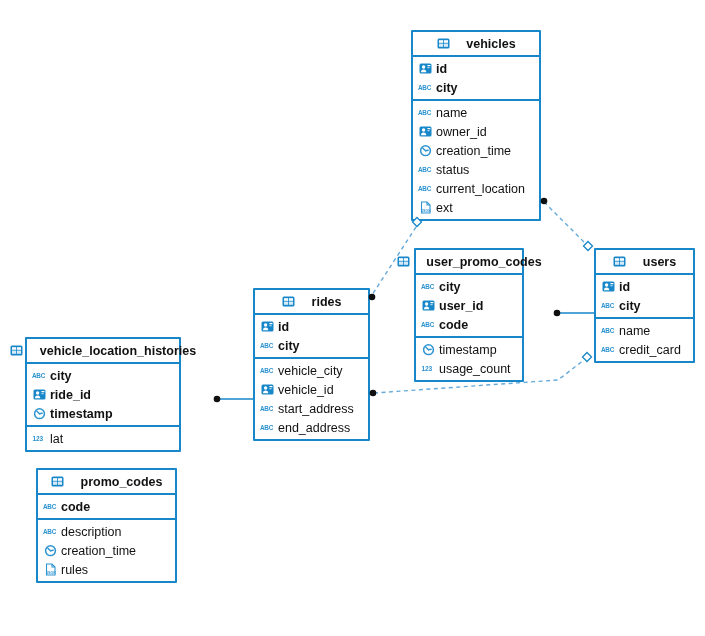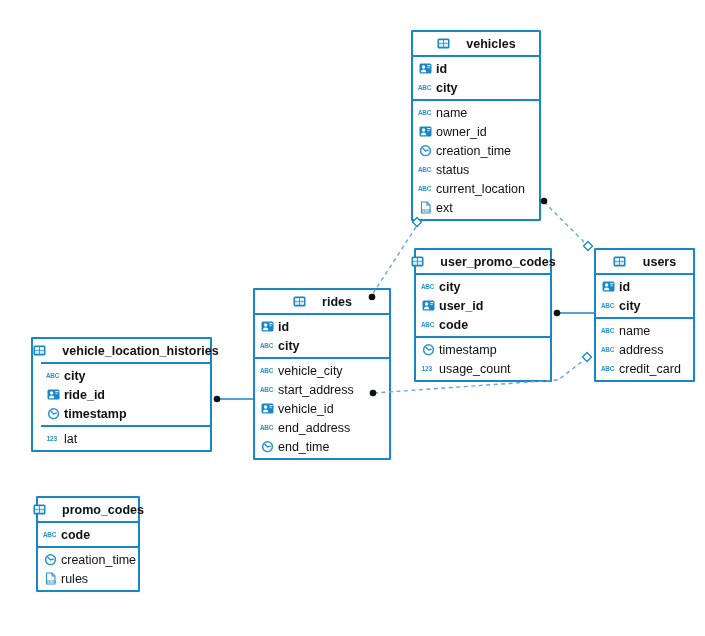--- a/index.html
+++ b/index.html
@@ -163,21 +163,21 @@
               <svg width="13" height="13" viewBox="0 0 13 13">
                 <path d="M2.5 1 H8 L11 4 V12 H2.5 Z" fill="#ffffff" stroke="#2e94d1" stroke-width="1.1"></path>
                 <path d="M8 1 V4 H11" fill="none" stroke="#2e94d1" stroke-width="1.1"></path>
                 <text x="2.4" y="11" font-family="Liberation Sans, DejaVu Sans, sans-serif" font-size="3.4" font-weight="bold" fill="#2e94d1">JSON</text>
               </svg>
             </span>
             <span class="col-name">ext</span>
           </div>
         </div>
       </div>
-      <div class="table-node" style="left: 414px; top: 248px; width: 138px;">
+      <div class="table-node" style="left: 414px; top: 248px; width: 110px;">
         <div class="table-header">
           <span class="icon">
             <svg width="13" height="13" viewBox="0 0 13 13">
               <rect x="0.5" y="1.5" width="12" height="10" rx="1.5" fill="#1787c9"></rect>
               <rect x="2" y="3.2" width="4.1" height="2.6" fill="#ffffff"></rect>
               <rect x="6.9" y="3.2" width="4.1" height="2.6" fill="#ffffff"></rect>
               <rect x="2" y="6.6" width="4.1" height="3.2" fill="#d6eaf7"></rect>
               <rect x="6.9" y="6.6" width="4.1" height="3.2" fill="#d6eaf7"></rect>
             </svg>
           </span>
@@ -277,33 +277,25 @@
               </svg>
             </span>
             <span class="col-name">name</span>
           </div>
           <div class="column-row">
             <span class="icon">
               <svg width="14" height="13" viewBox="0 0 14 13">
                 <text x="0" y="9.2" font-family="Liberation Sans, DejaVu Sans, sans-serif" font-size="6.4" font-weight="bold" letter-spacing="-0.3" fill="#2e94d1">ABC</text>
               </svg>
             </span>
-            <span class="col-name">address</span>
-          </div>
-          <div class="column-row">
-            <span class="icon">
-              <svg width="14" height="13" viewBox="0 0 14 13">
-                <text x="0" y="9.2" font-family="Liberation Sans, DejaVu Sans, sans-serif" font-size="6.4" font-weight="bold" letter-spacing="-0.3" fill="#2e94d1">ABC</text>
-              </svg>
-            </span>
             <span class="col-name">credit_card</span>
           </div>
         </div>
       </div>
-      <div class="table-node" style="left: 253px; top: 288px; width: 138px;">
+      <div class="table-node" style="left: 253px; top: 288px; width: 117px;">
         <div class="table-header">
           <span class="icon">
             <svg width="13" height="13" viewBox="0 0 13 13">
               <rect x="0.5" y="1.5" width="12" height="10" rx="1.5" fill="#1787c9"></rect>
               <rect x="2" y="3.2" width="4.1" height="2.6" fill="#ffffff"></rect>
               <rect x="6.9" y="3.2" width="4.1" height="2.6" fill="#ffffff"></rect>
               <rect x="2" y="6.6" width="4.1" height="3.2" fill="#d6eaf7"></rect>
               <rect x="6.9" y="6.6" width="4.1" height="3.2" fill="#d6eaf7"></rect>
             </svg>
           </span>
@@ -335,115 +327,105 @@
           <div class="column-row">
             <span class="icon">
               <svg width="14" height="13" viewBox="0 0 14 13">
                 <text x="0" y="9.2" font-family="Liberation Sans, DejaVu Sans, sans-serif" font-size="6.4" font-weight="bold" letter-spacing="-0.3" fill="#2e94d1">ABC</text>
               </svg>
             </span>
             <span class="col-name">vehicle_city</span>
           </div>
           <div class="column-row">
             <span class="icon">
+              <svg width="13" height="13" viewBox="0 0 13 13">
+                <rect x="0.5" y="1.5" width="12" height="10" rx="1.5" fill="#1787c9"></rect>
+                <circle cx="4.6" cy="5" r="1.7" fill="#ffffff"></circle>
+                <path d="M2 10.2 Q2 7.4 4.6 7.4 Q7.2 7.4 7.2 10.2 Z" fill="#ffffff"></path>
+                <rect x="8.4" y="3" width="3" height="1.2" fill="#ffffff"></rect>
+                <rect x="8.4" y="5.2" width="2.2" height="1" fill="#cfe6f5"></rect>
+              </svg>
+            </span>
+            <span class="col-name">vehicle_id</span>
+          </div>
+          <div class="column-row">
+            <span class="icon">
               <svg width="14" height="13" viewBox="0 0 14 13">
                 <text x="0" y="9.2" font-family="Liberation Sans, DejaVu Sans, sans-serif" font-size="6.4" font-weight="bold" letter-spacing="-0.3" fill="#2e94d1">ABC</text>
               </svg>
             </span>
             <span class="col-name">start_address</span>
           </div>
           <div class="column-row">
             <span class="icon">
-              <svg width="13" height="13" viewBox="0 0 13 13">
-                <rect x="0.5" y="1.5" width="12" height="10" rx="1.5" fill="#1787c9"></rect>
-                <circle cx="4.6" cy="5" r="1.7" fill="#ffffff"></circle>
-                <path d="M2 10.2 Q2 7.4 4.6 7.4 Q7.2 7.4 7.2 10.2 Z" fill="#ffffff"></path>
-                <rect x="8.4" y="3" width="3" height="1.2" fill="#ffffff"></rect>
-                <rect x="8.4" y="5.2" width="2.2" height="1" fill="#cfe6f5"></rect>
-              </svg>
-            </span>
-            <span class="col-name">vehicle_id</span>
-          </div>
-          <div class="column-row">
-            <span class="icon">
               <svg width="14" height="13" viewBox="0 0 14 13">
                 <text x="0" y="9.2" font-family="Liberation Sans, DejaVu Sans, sans-serif" font-size="6.4" font-weight="bold" letter-spacing="-0.3" fill="#2e94d1">ABC</text>
               </svg>
             </span>
             <span class="col-name">end_address</span>
           </div>
-          <div class="column-row">
+        </div>
+      </div>
+      <div class="table-node" style="left: 25px; top: 337px; width: 156px;">
+        <div class="table-header">
+          <span class="icon">
+            <svg width="13" height="13" viewBox="0 0 13 13">
+              <rect x="0.5" y="1.5" width="12" height="10" rx="1.5" fill="#1787c9"></rect>
+              <rect x="2" y="3.2" width="4.1" height="2.6" fill="#ffffff"></rect>
+              <rect x="6.9" y="3.2" width="4.1" height="2.6" fill="#ffffff"></rect>
+              <rect x="2" y="6.6" width="4.1" height="3.2" fill="#d6eaf7"></rect>
+              <rect x="6.9" y="6.6" width="4.1" height="3.2" fill="#d6eaf7"></rect>
+            </svg>
+          </span>
+          <span class="table-name">vehicle_location_histories</span>
+        </div>
+        <div class="table-section pk">
+          <div class="column-row pk">
+            <span class="icon">
+              <svg width="14" height="13" viewBox="0 0 14 13">
+                <text x="0" y="9.2" font-family="Liberation Sans, DejaVu Sans, sans-serif" font-size="6.4" font-weight="bold" letter-spacing="-0.3" fill="#2e94d1">ABC</text>
+              </svg>
+            </span>
+            <span class="col-name">city</span>
+          </div>
+          <div class="column-row pk">
+            <span class="icon">
+              <svg width="13" height="13" viewBox="0 0 13 13">
+                <rect x="0.5" y="1.5" width="12" height="10" rx="1.5" fill="#1787c9"></rect>
+                <circle cx="4.6" cy="5" r="1.7" fill="#ffffff"></circle>
+                <path d="M2 10.2 Q2 7.4 4.6 7.4 Q7.2 7.4 7.2 10.2 Z" fill="#ffffff"></path>
+                <rect x="8.4" y="3" width="3" height="1.2" fill="#ffffff"></rect>
+                <rect x="8.4" y="5.2" width="2.2" height="1" fill="#cfe6f5"></rect>
+              </svg>
+            </span>
+            <span class="col-name">ride_id</span>
+          </div>
+          <div class="column-row pk">
             <span class="icon">
               <svg width="13" height="13" viewBox="0 0 13 13">
                 <circle cx="6.5" cy="6.7" r="4.9" fill="none" stroke="#2e94d1" stroke-width="1.5"></circle>
                 <path d="M6.5 6.7 L3.9 4.2" stroke="#2e94d1" stroke-width="1.4" stroke-linecap="round"></path>
                 <path d="M6.5 6.7 L9.2 6.2" stroke="#2e94d1" stroke-width="1.4" stroke-linecap="round"></path>
               </svg>
             </span>
-            <span class="col-name">end_time</span>
-          </div>
-        </div>
-      </div>
-      <div class="table-node" style="left: 31px; top: 337px; width: 181px; padding-left: 8px;">
-        <div class="table-header">
-          <span class="icon">
-            <svg width="13" height="13" viewBox="0 0 13 13">
-              <rect x="0.5" y="1.5" width="12" height="10" rx="1.5" fill="#1787c9"></rect>
-              <rect x="2" y="3.2" width="4.1" height="2.6" fill="#ffffff"></rect>
-              <rect x="6.9" y="3.2" width="4.1" height="2.6" fill="#ffffff"></rect>
-              <rect x="2" y="6.6" width="4.1" height="3.2" fill="#d6eaf7"></rect>
-              <rect x="6.9" y="6.6" width="4.1" height="3.2" fill="#d6eaf7"></rect>
-            </svg>
-          </span>
-          <span class="table-name">vehicle_location_histories</span>
-        </div>
-        <div class="table-section pk">
-          <div class="column-row pk">
-            <span class="icon">
-              <svg width="14" height="13" viewBox="0 0 14 13">
-                <text x="0" y="9.2" font-family="Liberation Sans, DejaVu Sans, sans-serif" font-size="6.4" font-weight="bold" letter-spacing="-0.3" fill="#2e94d1">ABC</text>
-              </svg>
-            </span>
-            <span class="col-name">city</span>
-          </div>
-          <div class="column-row pk">
-            <span class="icon">
-              <svg width="13" height="13" viewBox="0 0 13 13">
-                <rect x="0.5" y="1.5" width="12" height="10" rx="1.5" fill="#1787c9"></rect>
-                <circle cx="4.6" cy="5" r="1.7" fill="#ffffff"></circle>
-                <path d="M2 10.2 Q2 7.4 4.6 7.4 Q7.2 7.4 7.2 10.2 Z" fill="#ffffff"></path>
-                <rect x="8.4" y="3" width="3" height="1.2" fill="#ffffff"></rect>
-                <rect x="8.4" y="5.2" width="2.2" height="1" fill="#cfe6f5"></rect>
-              </svg>
-            </span>
-            <span class="col-name">ride_id</span>
-          </div>
-          <div class="column-row pk">
-            <span class="icon">
-              <svg width="13" height="13" viewBox="0 0 13 13">
-                <circle cx="6.5" cy="6.7" r="4.9" fill="none" stroke="#2e94d1" stroke-width="1.5"></circle>
-                <path d="M6.5 6.7 L3.9 4.2" stroke="#2e94d1" stroke-width="1.4" stroke-linecap="round"></path>
-                <path d="M6.5 6.7 L9.2 6.2" stroke="#2e94d1" stroke-width="1.4" stroke-linecap="round"></path>
-              </svg>
-            </span>
             <span class="col-name">timestamp</span>
           </div>
         </div>
         <div class="table-section cols">
           <div class="column-row">
             <span class="icon">
               <svg width="14" height="13" viewBox="0 0 14 13">
                 <text x="0.5" y="9.2" font-family="Liberation Sans, DejaVu Sans, sans-serif" font-size="6.6" font-weight="bold" letter-spacing="-0.2" fill="#2e94d1">123</text>
               </svg>
             </span>
             <span class="col-name">lat</span>
           </div>
         </div>
       </div>
-      <div class="table-node" style="left: 36px; top: 496px; width: 104px;">
+      <div class="table-node" style="left: 36px; top: 468px; width: 141px;">
         <div class="table-header">
           <span class="icon">
             <svg width="13" height="13" viewBox="0 0 13 13">
               <rect x="0.5" y="1.5" width="12" height="10" rx="1.5" fill="#1787c9"></rect>
               <rect x="2" y="3.2" width="4.1" height="2.6" fill="#ffffff"></rect>
               <rect x="6.9" y="3.2" width="4.1" height="2.6" fill="#ffffff"></rect>
               <rect x="2" y="6.6" width="4.1" height="3.2" fill="#d6eaf7"></rect>
               <rect x="6.9" y="6.6" width="4.1" height="3.2" fill="#d6eaf7"></rect>
             </svg>
           </span>
@@ -453,20 +435,28 @@
           <div class="column-row pk">
             <span class="icon">
               <svg width="14" height="13" viewBox="0 0 14 13">
                 <text x="0" y="9.2" font-family="Liberation Sans, DejaVu Sans, sans-serif" font-size="6.4" font-weight="bold" letter-spacing="-0.3" fill="#2e94d1">ABC</text>
               </svg>
             </span>
             <span class="col-name">code</span>
           </div>
         </div>
         <div class="table-section cols">
+          <div class="column-row">
+            <span class="icon">
+              <svg width="14" height="13" viewBox="0 0 14 13">
+                <text x="0" y="9.2" font-family="Liberation Sans, DejaVu Sans, sans-serif" font-size="6.4" font-weight="bold" letter-spacing="-0.3" fill="#2e94d1">ABC</text>
+              </svg>
+            </span>
+            <span class="col-name">description</span>
+          </div>
           <div class="column-row">
             <span class="icon">
               <svg width="13" height="13" viewBox="0 0 13 13">
                 <circle cx="6.5" cy="6.7" r="4.9" fill="none" stroke="#2e94d1" stroke-width="1.5"></circle>
                 <path d="M6.5 6.7 L3.9 4.2" stroke="#2e94d1" stroke-width="1.4" stroke-linecap="round"></path>
                 <path d="M6.5 6.7 L9.2 6.2" stroke="#2e94d1" stroke-width="1.4" stroke-linecap="round"></path>
               </svg>
             </span>
             <span class="col-name">creation_time</span>
           </div>

